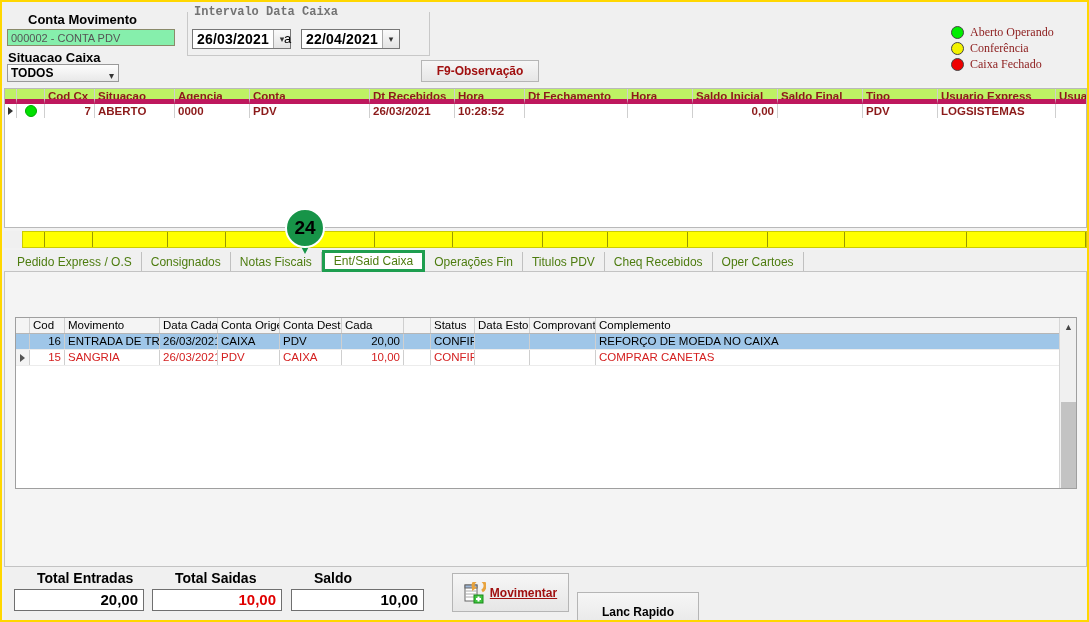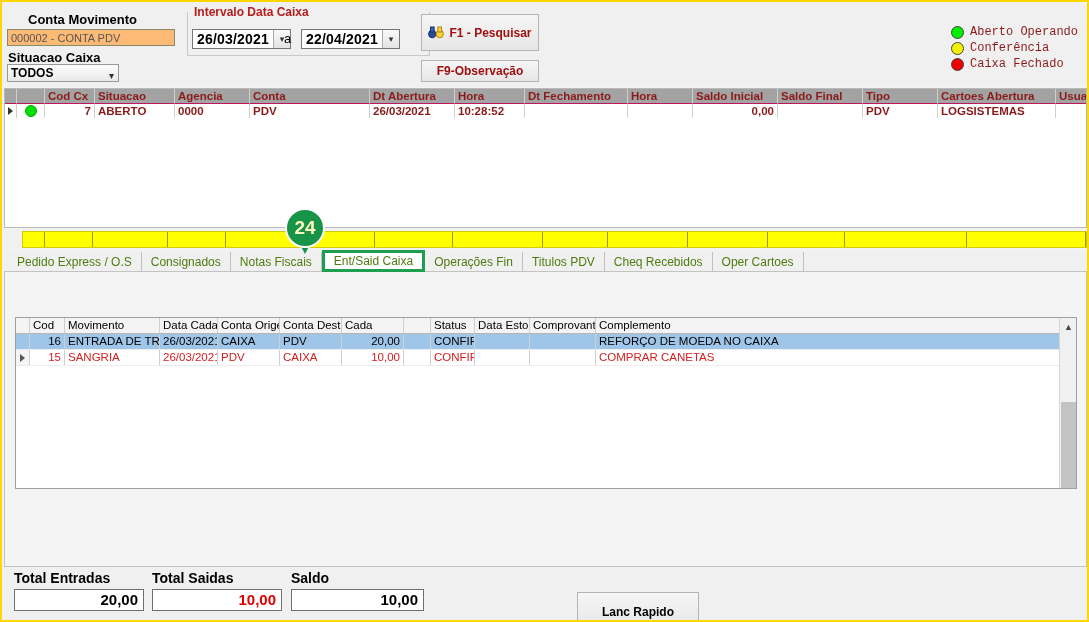--- a/index.html
+++ b/index.html
@@ -25,21 +25,21 @@
     background: #f0f0f0;
   }
   .lbl-bold {
     font-size: 13px; font-weight: bold; color: #000;
     font-family: "Liberation Sans", sans-serif;
   }
   .conta-label { position: absolute; left: 6px; top: 10px; margin-left: 20px; }
   .conta-input {
     position: absolute; left: 5px; top: 27px;
     width: 168px; height: 17px;
-    background: #fdba74;
+    background: #86efac;
     border: 1px solid #8a8a6a;
     font-size: 11px; color: #555;
     padding: 1px 3px; line-height: 14px;
     font-family: "Liberation Sans", sans-serif;
     white-space: nowrap; overflow: hidden;
   }
   .situacao-label { position: absolute; left: 6px; top: 48px; }
   .situacao-select {
     position: absolute; left: 5px; top: 62px;
     width: 112px; height: 18px;
@@ -55,22 +55,22 @@
 
   
   .date-group {
     position: absolute; left: 185px; top: 10px;
     width: 243px; height: 44px;
     border: 1px solid #c8c8c8;
     border-top: none;
   }
   .date-group-title {
     position: absolute; left: 190px; top: 3px;
-    font-size: 12px; font-weight: bold; color: #b91c1c;
-    background: #f0f0f0; padding: 0 2px;
+    font-size: 12px; font-weight: bold; color: #737373;
+    background: #f0f0f0; padding: 0 2px; font-family: Liberation Mono, monospace;
   }
   .date-field {
     position: absolute; top: 27px;
     height: 20px;
     display: flex; align-items: stretch;
     background: #fff; border: 1px solid #767676;
   }
   .date-field .dval {
     padding: 0 4px; font-size: 14px; font-weight: bold;
     color: #000; line-height: 18px; letter-spacing: .2px;
@@ -111,41 +111,41 @@
   
   .legend {
     position: absolute; right: 6px; top: 22px;
     width: 130px;
   }
   .legend-row {
     display: flex; align-items: center; gap: 6px;
     height: 16px;
   }
   .dot { width: 13px; height: 13px; border-radius: 50%; border: 1px solid #444; flex: 0 0 auto; }
-  .legend-txt { font-size: 12px; color: #8b1a1a; font-family: Liberation Mono, monospace; }
+  .legend-txt { font-size: 12px; color: #8b1a1a; font-family: Liberation Serif, serif; }
 
   
   .grid-top {
     position: absolute; left: 2px; top: 86px;
     width: 1083px; height: 140px;
     background: #fff;
     border: 1px solid #b9b9b9;
     overflow: hidden;
   }
   .gt-head { display: flex; height: 15px; background: #f0f0f0; }
   .gt-row  { display: flex; height: 14px; background: #fff; }
   .gt-cell {
     border-right: 1px solid #cfcfcf;
     font-size: 11.5px; font-weight: bold;
     color: #8b1a1a;
     padding: 0 3px; line-height: 14px;
     overflow: hidden; white-space: nowrap;
     font-family: "Liberation Sans", sans-serif;
   }
-  .gt-head .gt-cell { border-bottom: 1px solid #be185d; background: #a3a3a3; }
+  .gt-head .gt-cell { border-bottom: 5px solid #be185d; background: #bef264; }
   .gt-cell.num { text-align: right; }
   .gt-ind { width: 12px; flex: 0 0 12px; position: relative; }
   .gt-ind .arw {
     position: absolute; left: 3px; top: 3px;
     width: 0; height: 0;
     border-left: 5px solid #333;
     border-top: 4px solid transparent;
     border-bottom: 4px solid transparent;
   }
   .gt-status { width: 28px; flex: 0 0 28px; display:flex; align-items:center; justify-content:center; }
@@ -173,21 +173,21 @@
   .badge-pin {
     position: absolute; left: 283px; top: 206px;
     width: 40px; height: 46px;
     z-index: 40;
   }
   .badge-circle {
     position: absolute; left: 0; top: 0;
     width: 40px; height: 40px; border-radius: 50%;
     background: #179448; border: 2px solid #ffffff;
     display: flex; align-items: center; justify-content: center;
-    color: #fef9c3; font-size: 19px; font-weight: bold;
+    color: #000000; font-size: 19px; font-weight: bold;
     font-family: "Liberation Sans", sans-serif;
   }
   .badge-tail {
     position: absolute; left: 13px; top: 33px;
     width: 0; height: 0;
     border-left: 7px solid transparent;
     border-right: 7px solid transparent;
     border-top: 13px solid #179448;
   }
 
@@ -298,21 +298,21 @@
     width: 15px; height: 125px;
     background: #c3c3c3;
   }
 
   
   .footer {
     position: absolute; left: 2px; top: 565px;
     width: 1083px; height: 53px;
     background: #f0f0f0;
   }
-  .tot-label { position: absolute; font-size: 14px; font-weight: bold; color: #000; top: 3px; }
+  .tot-label { position: absolute; font-size: 14px; font-weight: bold; color: #000; top: 3px; margin-left: 23px; }
   .tot-box {
     position: absolute; top: 22px; height: 22px;
     background: #fff; border: 1px solid #6f6f6f;
     text-align: right;
     font-size: 15px; font-weight: bold;
     line-height: 20px; padding-right: 5px;
     color: #000;
   }
   .tot-box.red { color: #e00000; }
   #btn-movimentar {
@@ -349,29 +349,20 @@
     <div class="date-field" id="date-from">
       <span class="dval">26/03/2021</span>
       <span class="dbtn">▾</span>
     </div>
     <div class="date-sep">a</div>
     <div class="date-field" id="date-to">
       <span class="dval">22/04/2021</span>
       <span class="dbtn">▾</span>
     </div>
 
-    <div class="btn" id="btn-pesquisar">
-      <svg width="16" height="13" viewBox="0 0 16 13">
-        <ellipse cx="4.2" cy="8" rx="3.6" ry="3.8" fill="#2a4d9b" stroke="#16306b"></ellipse>
-        <ellipse cx="11.8" cy="8" rx="3.6" ry="3.8" fill="#ffd23f" stroke="#b58a00"></ellipse>
-        <rect x="2.5" y="1" width="3.6" height="5" fill="#3b63bd" stroke="#16306b"></rect>
-        <rect x="9.9" y="1" width="3.6" height="5" fill="#ffd23f" stroke="#b58a00"></rect>
-      </svg>
-      <span>F1 - Pesquisar</span>
-    </div>
 
     <div class="btn" id="btn-observacao">
       <span>F9-Observação</span>
     </div>
 
     <div class="legend">
       <div class="legend-row">
         <span class="dot" style="background:#00ee00"></span>
         <span class="legend-txt">Aberto Operando</span>
       </div>
@@ -387,28 +378,28 @@
   </div>
 
   <div class="grid-top">
     <div class="gt-head" id="gt-head">
         <div class="gt-cell gt-ind"></div>
         <div class="gt-cell gt-status"></div>
         <div class="gt-cell" style="width:50px;flex:0 0 50px">Cod Cx</div>
         <div class="gt-cell" style="width:80px;flex:0 0 80px">Situacao</div>
         <div class="gt-cell" style="width:75px;flex:0 0 75px">Agencia</div>
         <div class="gt-cell" style="width:120px;flex:0 0 120px">Conta</div>
-        <div class="gt-cell" style="width:85px;flex:0 0 85px">Dt Abertura</div>
+        <div class="gt-cell" style="width:85px;flex:0 0 85px">Dt Recebidos</div>
         <div class="gt-cell" style="width:70px;flex:0 0 70px">Hora</div>
         <div class="gt-cell" style="width:103px;flex:0 0 103px">Dt Fechamento</div>
         <div class="gt-cell" style="width:65px;flex:0 0 65px">Hora</div>
         <div class="gt-cell" style="width:85px;flex:0 0 85px">Saldo Inicial</div>
         <div class="gt-cell" style="width:85px;flex:0 0 85px">Saldo Final</div>
         <div class="gt-cell" style="width:75px;flex:0 0 75px">Tipo</div>
-        <div class="gt-cell" style="width:118px;flex:0 0 118px">Cartoes Abertura</div>
+        <div class="gt-cell" style="width:118px;flex:0 0 118px">Usuario Express</div>
         <div class="gt-cell" style="width:130px;flex:0 0 130px">Usuario Fechamento</div>
       </div>
     <div id="gt-body">
         <div class="gt-row">
           <div class="gt-cell gt-ind">
             <span class="arw"></span>
           </div>
           <div class="gt-cell gt-status">
             <span class="status-dot" style="background:#00e000"></span>
           </div>
@@ -526,18 +517,33 @@
     <div class="tot-label" style="left:10px">Total Entradas</div>
     <div class="tot-box" style="left:10px;width:130px">20,00</div>
 
     <div class="tot-label" style="left:148px">Total Saidas</div>
     <div class="tot-box red" style="left:148px;width:130px">10,00</div>
 
     <div class="tot-label" style="left:287px">Saldo</div>
     <div class="tot-box" style="left:287px;width:133px">10,00</div>
   </div>
 
+  <div class="btn" id="btn-movimentar">
+    <svg width="22" height="22" viewBox="0 0 22 22">
+      <rect x="1" y="3" width="12" height="16" fill="#ffffff" stroke="#666"></rect>
+      <rect x="1" y="3" width="12" height="3" fill="#9fb8d8" stroke="#666"></rect>
+      <line x1="1" y1="9" x2="13" y2="9" stroke="#aaa"></line>
+      <line x1="1" y1="12" x2="13" y2="12" stroke="#aaa"></line>
+      <line x1="1" y1="15" x2="13" y2="15" stroke="#aaa"></line>
+      <path d="M10 7 A6 6 0 1 1 18 9" fill="none" stroke="#e8a33d" stroke-width="3"></path>
+      <polygon points="8,3 13,5.5 8,9" fill="#e8a33d"></polygon>
+      <rect x="10" y="13" width="9" height="8" fill="#3ec43e" stroke="#1a8a1a"></rect>
+      <rect x="13.5" y="14.5" width="2" height="5" fill="#fff"></rect>
+      <rect x="12" y="16" width="5" height="2" fill="#fff"></rect>
+    </svg>
+    <span class="und">Movimentar</span>
+  </div>
 
   <div class="btn" id="btn-lancrapido">
     <span>Lanc Rapido</span>
   </div>
 
 </div>
 
 </body></html>

